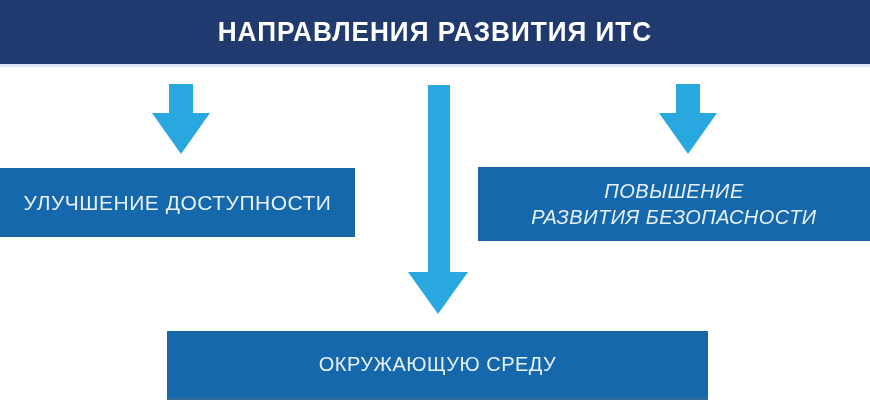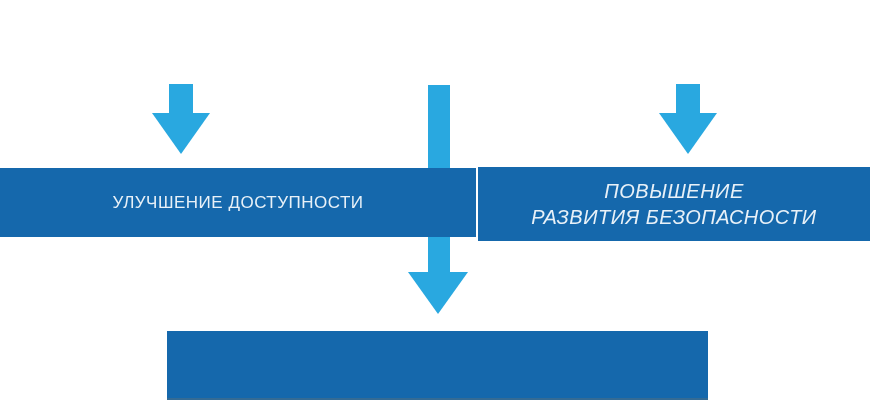--- a/index.html
+++ b/index.html
@@ -69,30 +69,33 @@
     color: var(--box-text, #e8f1f8);
     display: flex;
     flex-direction: column;
     align-items: center;
     justify-content: center;
     text-align: center;
     letter-spacing: 0.5px;
   }
   .box .line { display: block; }
 
-  .box-left   { left: 0;   top: 168px; width: 476px; height: 69px; font-size: 17px; }
+  .box-left   { left: 0;   top: 168px; width: 355px; height: 69px; font-size: 21px; }
   .box-right  { left: 478px; top: 167px; width: 392px; height: 74px; font-size: 20px; line-height: 26px; font-style: italic; }
   .box-bottom { left: 167px; top: 331px; width: 541px; height: 69px; font-size: 20px; line-height: 27px;
                 border-bottom: 2px solid rgba(90,110,120,0.45); }
 </style>
 </head>
 <body>
 
 <div class="canvas">
 
+  <div class="header">
+    <h1>НАПРАВЛЕНИЯ РАЗВИТИЯ ИТС</h1>
+  </div>
 
   <div class="arrow arrow-left">
     <div class="stem"></div>
     <div class="head"></div>
   </div>
 
   <div class="arrow arrow-middle">
     <div class="stem"></div>
     <div class="head"></div>
   </div>
@@ -105,15 +108,16 @@
   <div class="box box-left">
     <span class="line">УЛУЧШЕНИЕ ДОСТУПНОСТИ</span>
   </div>
 
   <div class="box box-right">
     <span class="line">ПОВЫШЕНИЕ</span>
     <span class="line">РАЗВИТИЯ БЕЗОПАСНОСТИ</span>
   </div>
 
   <div class="box box-bottom">
+    <span class="line">ОКРУЖАЮЩУЮ СРЕДУ</span>
   </div>
 
 </div>
 
 </body></html>

